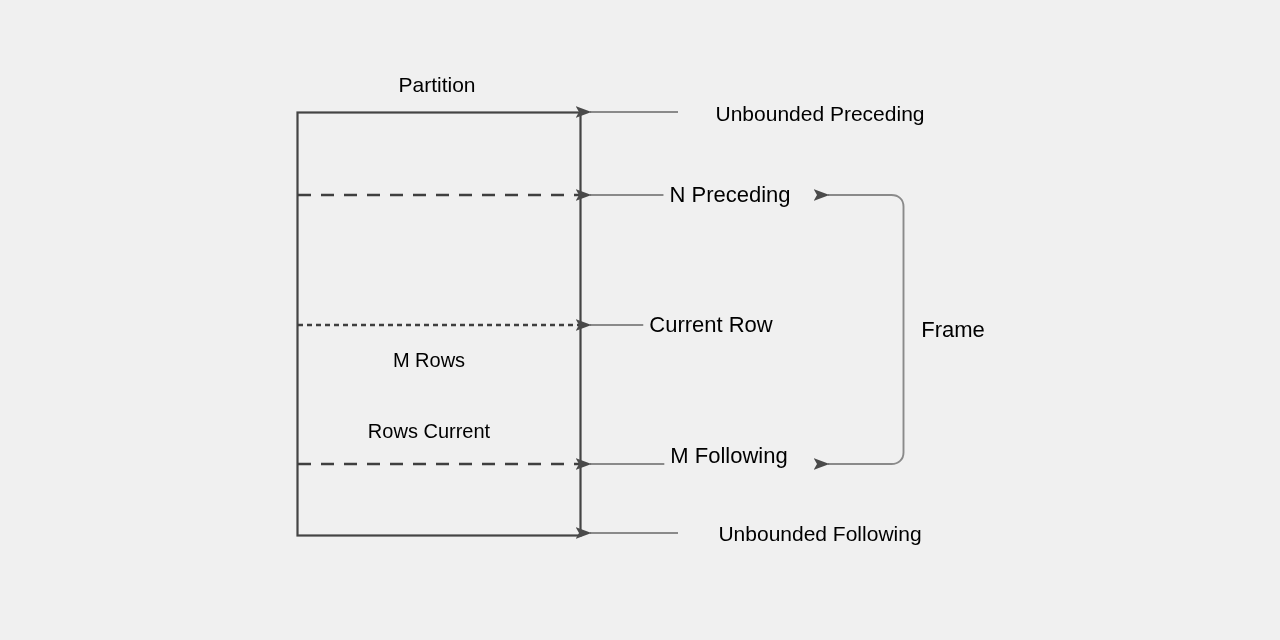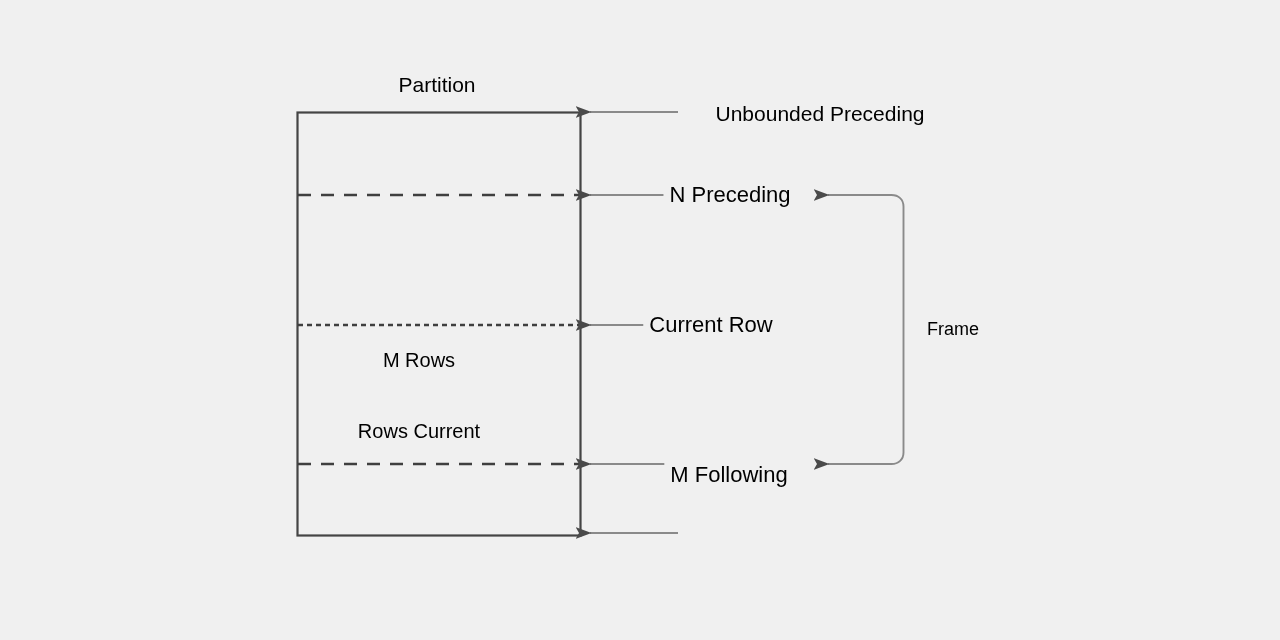--- a/index.html
+++ b/index.html
@@ -16,21 +16,21 @@
     color:#000000;
     white-space:pre;
     line-height:1.18;
     -webkit-font-smoothing:antialiased;
   }
   .lbl.c{text-align:center;transform:translate(-50%,-50%);}
   .t-partition{font-size:21px;}
   .t-box{font-size:20px;}
   .t-side{font-size:22px;}
   .t-corner{font-size:21px;}
-  .t-frame{font-size:18px;}
+  .t-frame{font-size:22px;}
   .two-line span{display:block;}
 </style>
 </head>
 <body>
 
 <div id="stage">
 
   <svg id="diagram" viewBox="0 0 1280 640">
     <defs>
 
@@ -62,33 +62,34 @@
 
     <path d="M 891 195 L 891 195 L 891.5 195 C 898.5 195 903.5 199.5 903.5 206.5
              L 903.5 452.5 C 903.5 459.5 898.5 464 891.5 464 L 891 464" fill="none" stroke="#8a8a8a" stroke-width="1.9" stroke-linecap="butt"></path>
 
     <line x1="678" y1="533" x2="590" y2="533" stroke="#8a8a8a" stroke-width="1.9" marker-end="url(#ah)"></line>
   </svg>
 
   <div class="lbl c t-partition" style="left:437px;top:85px;">Partition</div>
 
 
-  <div class="lbl c t-box two-line" style="left:419px;top:396px;text-align:center;">
+  <div class="lbl c t-box two-line" style="left:429px;top:396px;text-align:center;">
     <span>M Rows</span>
     <span>Rows Current</span>
   </div>
 
   <div class="lbl c t-corner two-line" style="left:820px;top:114px;">
     <span>Unbounded Preceding</span>
   </div>
 
   <div class="lbl c t-side" style="left:730px;top:195px;background:#f0f0f0;padding:0 6px;">N Preceding</div>
 
   <div class="lbl c t-side" style="left:711px;top:325px;background:#f0f0f0;padding:0 6px;">Current Row</div>
 
-  <div class="lbl c t-side" style="left:729px;top:475px;background:#f0f0f0;padding:0 6px;">M Following</div>
+  <div class="lbl c t-side" style="left:729px;top:456px;background:#f0f0f0;padding:0 6px;">M Following</div>
 
   <div class="lbl c t-corner two-line" style="left:820px;top:534px;">
+    <span>Unbounded Following</span>
   </div>
 
   <div class="lbl c t-frame" style="left:953px;top:330px;">Frame</div>
 
 </div>
 
 </body></html>

